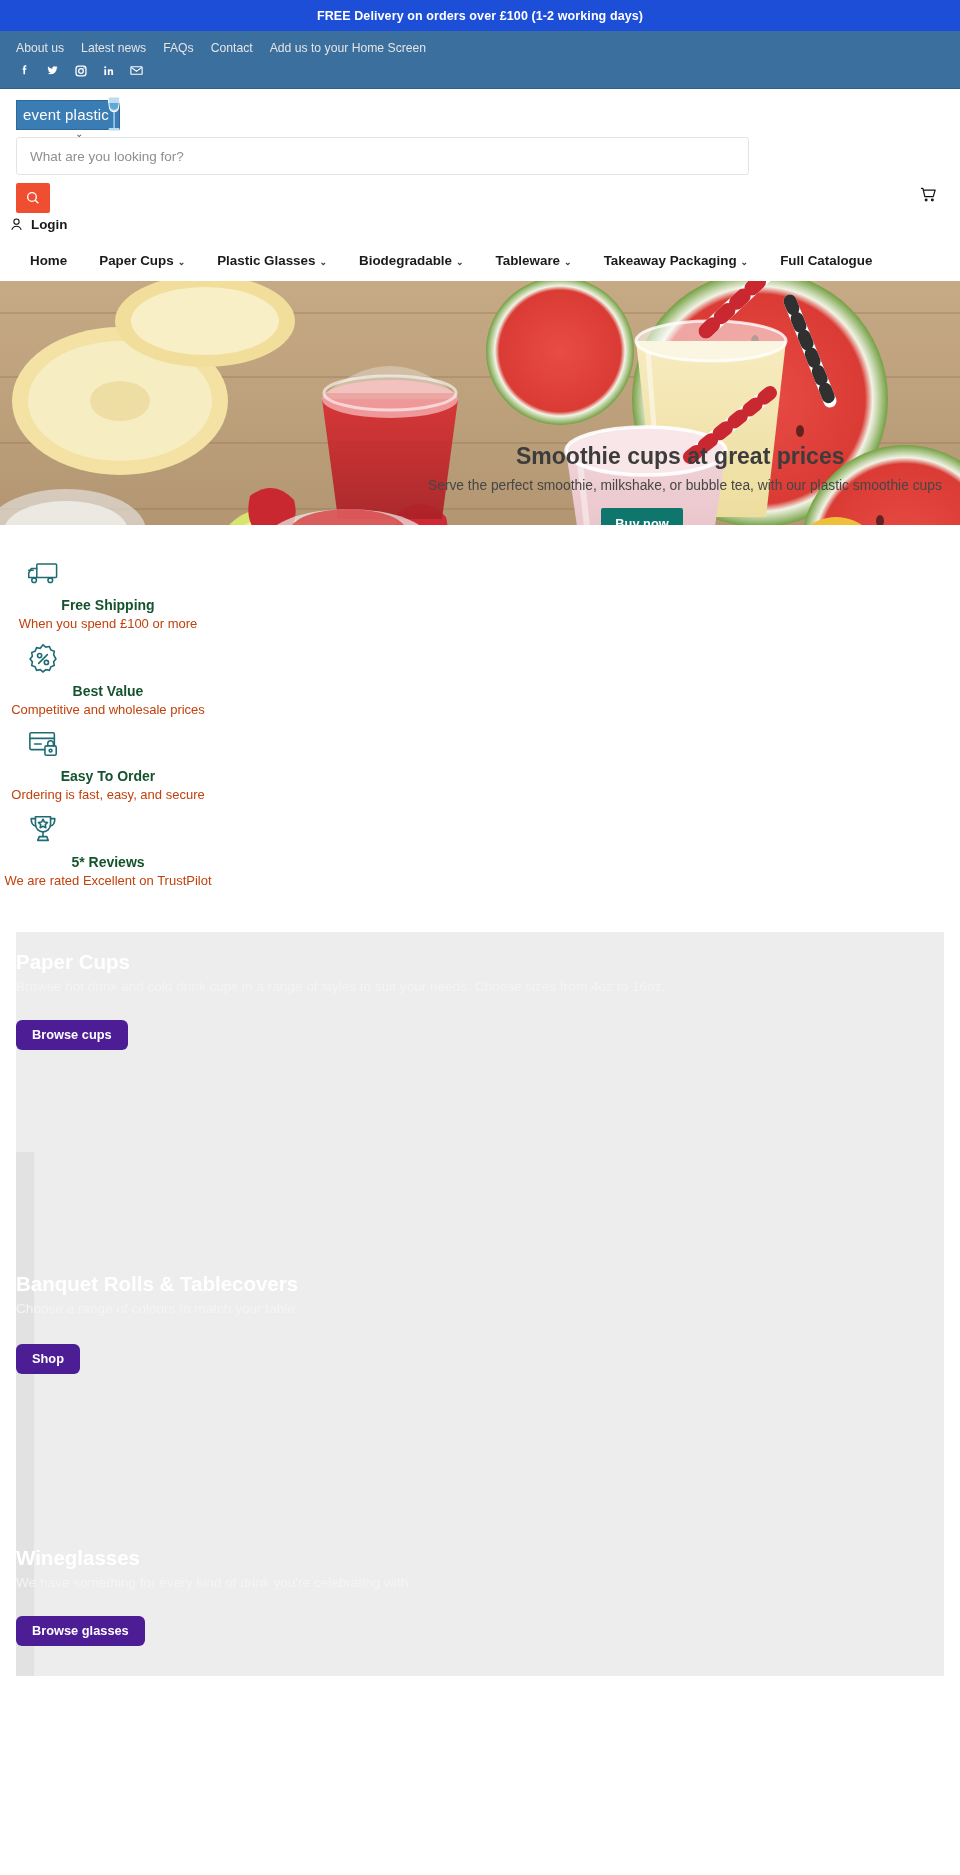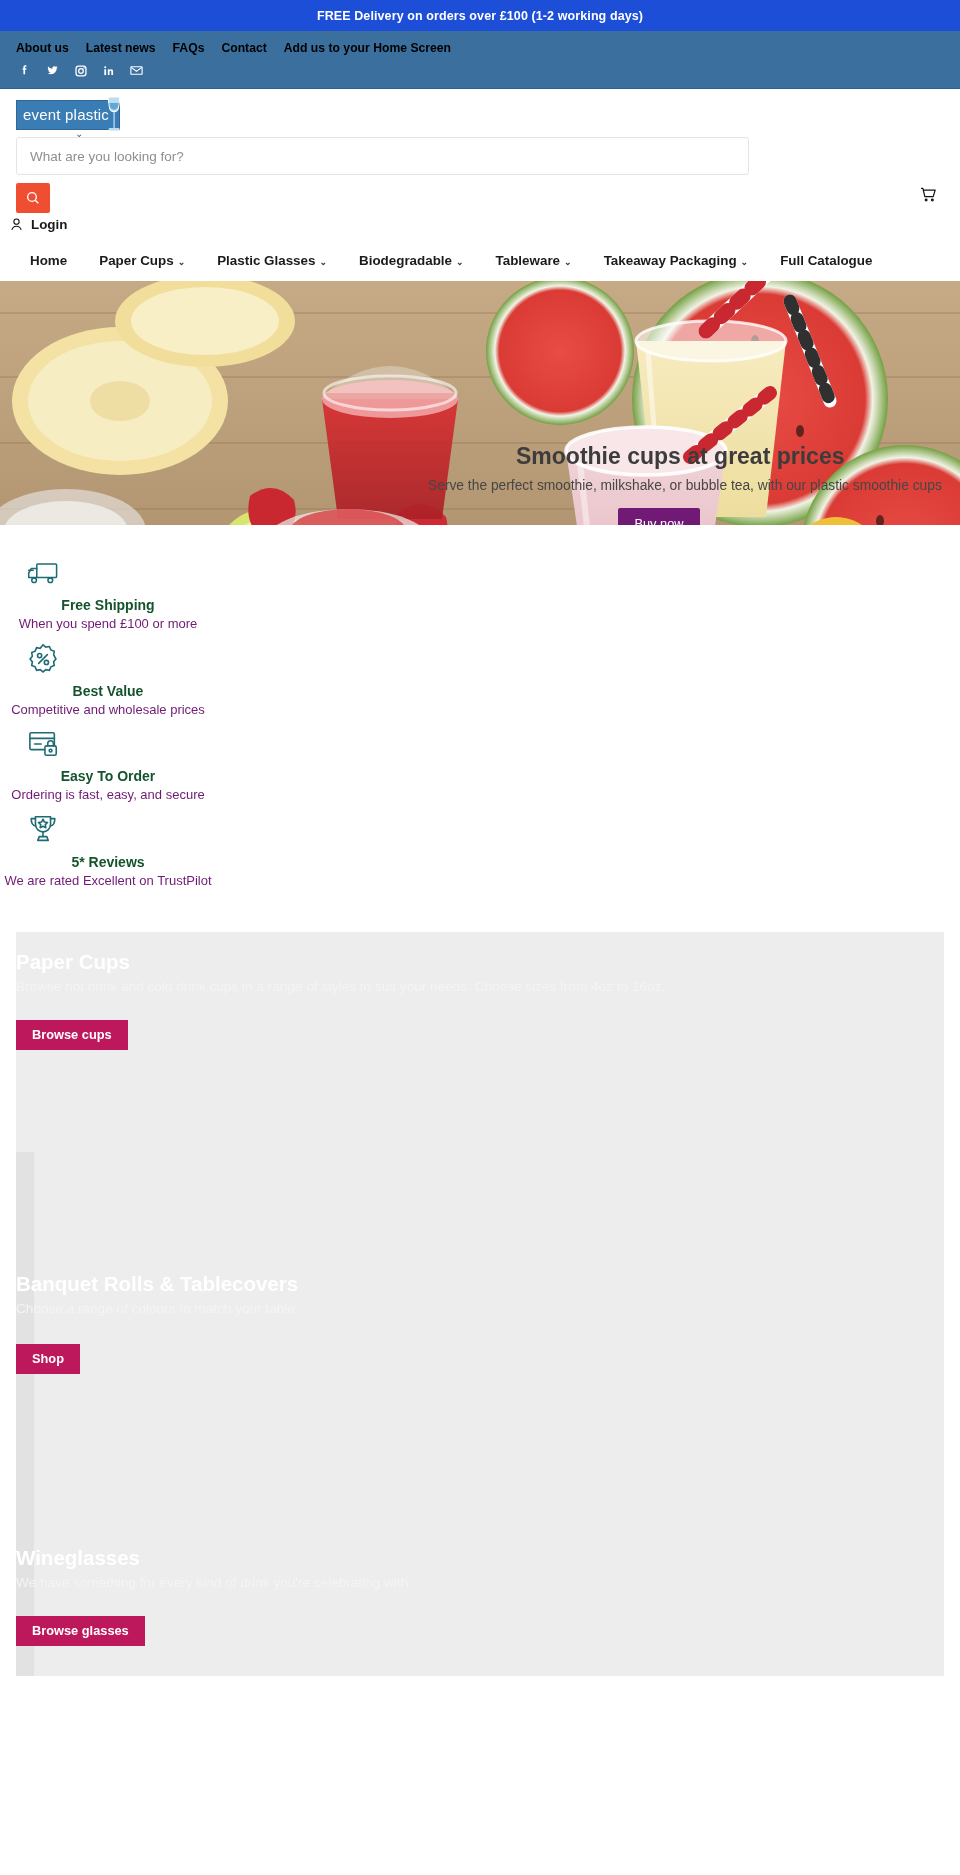--- a/index.html
+++ b/index.html
@@ -27,21 +27,21 @@
     background:#3b6f9e;
     color:#fff;
     padding:6px 0 9px 0;
     border-bottom:1px solid #2f5f8a;
   }
   .utility-links{
     display:flex; gap:17px; align-items:center;
     padding:0 16px; height:22px;
     font-size:12.2px;
   }
-  .utility-links a{ color:#000000; text-decoration:none;font-weight:bold; }
+  .utility-links a{ color:#e5e5e5; text-decoration:none; }
   .utility-social{
     display:flex; gap:11px; align-items:center;
     padding:3px 16px 0 16px;
   }
   .soc{
     width:17px;height:17px;
     display:flex;align-items:center;justify-content:center;
     color:#fff;
   }
   .soc svg{ display:block; }
@@ -143,25 +143,25 @@
   .hero-title{
     font-size:23px; font-weight:bold; color:#3c3c3c;
     margin:0 0 8px 0; white-space:nowrap;
   }
   .hero-sub{
     font-size:13.8px; color:#464646;
     margin:0; white-space:nowrap;
     margin-left:-88px;
   }
   .hero-btn{
-    position:absolute; left:618px; top:227px;
+    position:absolute; left:601px; top:227px;
     width:82px; height:30px;
-    background:#701a75; color:#fff;
+    background:#0f766e; color:#fff;
     border:0; border-radius:2px;
-    font-size:12.8px; font-weight:normal;
+    font-size:12.8px; font-weight:bold;
     font-family:"Liberation Sans", sans-serif;
     cursor:pointer;
   }
 
   
   .features{
     padding:28px 0 36px 0;
     background:#fff;
   }
   .feature{
@@ -174,21 +174,21 @@
     display:flex; align-items:center; justify-content:flex-start;
     padding-left:26px;
     margin-bottom:4px;
     color:#1f6b74;
   }
   .feature-title{
     font-size:14px; font-weight:bold; color:#14532d;
     margin-bottom:3px;
   }
   .feature-desc{
-    font-size:13px; color:#701a75; line-height:1.28;
+    font-size:13px; color:#c2410c; line-height:1.28;
   }
 
   
   .catwrap{ padding:0 16px; }
   .cat{
     position:relative;
     background:#ededed;
     overflow:hidden;
   }
   .cat-media{
@@ -202,21 +202,21 @@
   }
   .cat-title{
     font-size:20.5px; font-weight:bold; color:#ffffff;
     margin:0; white-space:nowrap;
   }
   .cat-desc{
     font-size:13.6px; color:#f4f4f4; line-height:1.33;
     margin:4px 0 0 0;
   }
   .cat-btn{
-    background:#be185d; color:#fff; border:0; border-radius:0;
+    background:#4c1d95; color:#fff; border:0; border-radius:6px;
     font-size:12.8px; font-weight:bold;
     font-family:"Liberation Sans", sans-serif;
     height:30px; padding:0 16px;
     cursor:pointer;
   }
 </style>
 </head>
 <body>
 
 <div class="announce">

